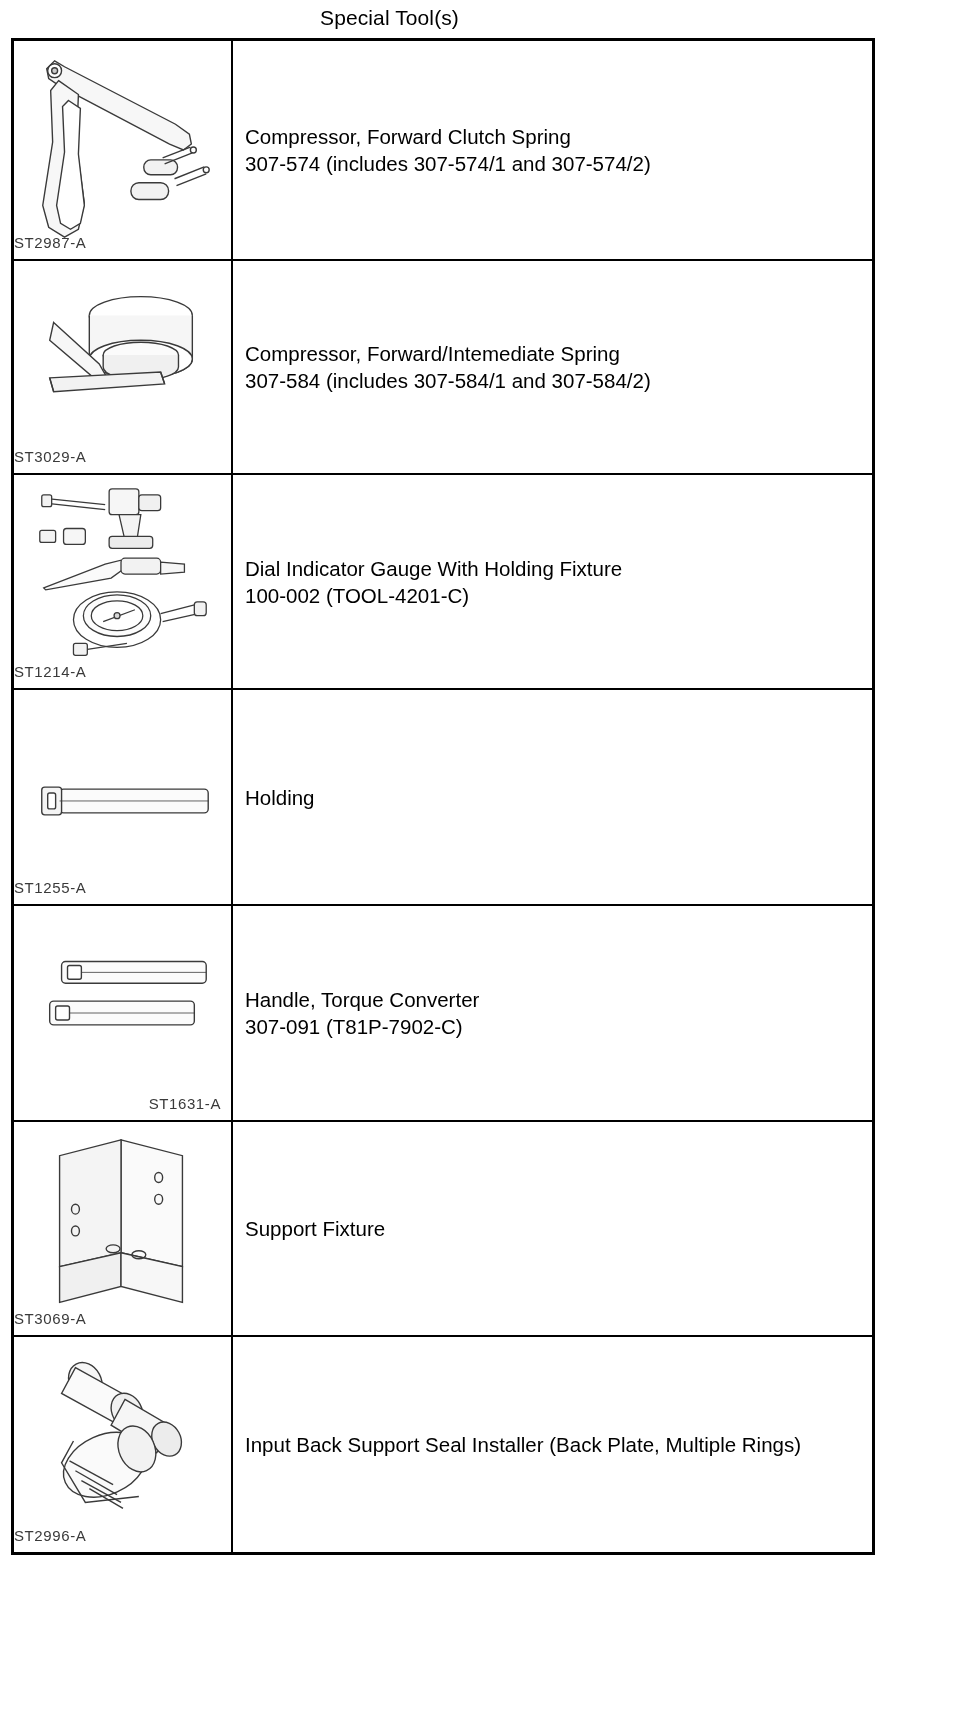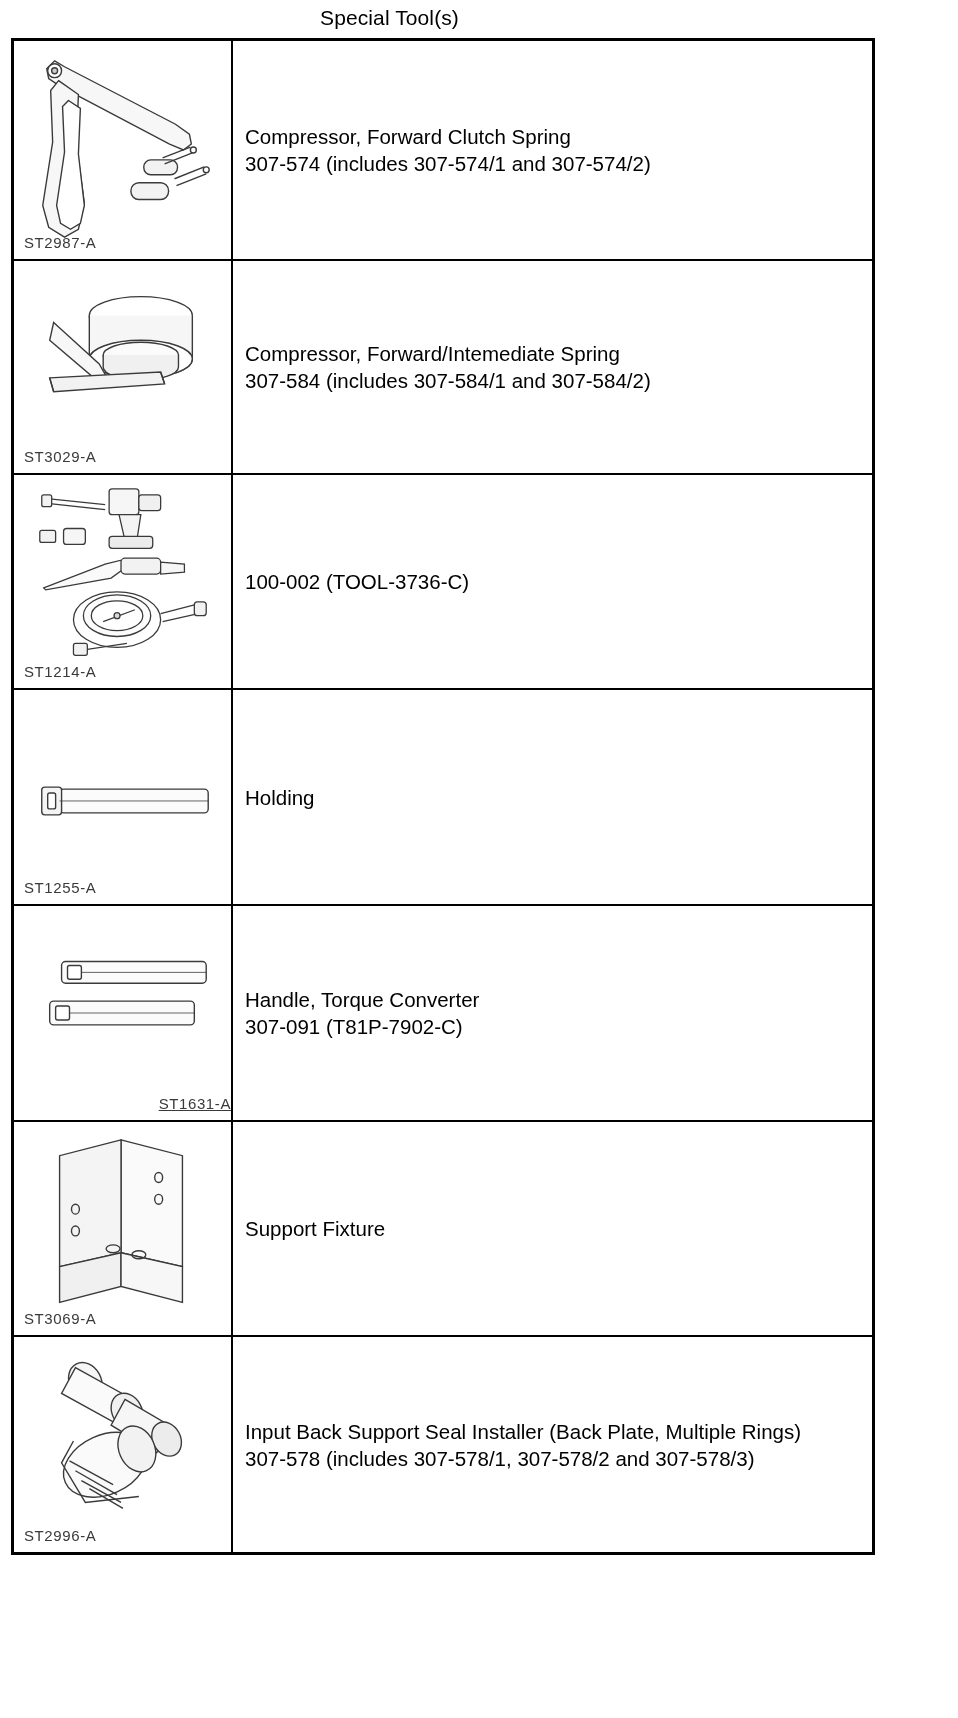--- a/index.html
+++ b/index.html
@@ -68,22 +68,22 @@
     white-space: nowrap;
     color: #000;
   }
   .illu-code {
     position: absolute;
     font-size: 15px;
     letter-spacing: 0.6px;
     color: #3a3a3a;
     font-family: "Liberation Sans", sans-serif;
   }
-  .illu-code.bl { left: 10px; bottom: 8px; }
-  .illu-code.br { right: 0; bottom: 8px; text-decoration: underline; }
+  .illu-code.bl { left: 0; bottom: 8px; }
+  .illu-code.br { right: 10px; bottom: 8px; }
   .art {
     position: absolute;
     left: 0;
     top: 0;
     width: 100%;
     height: 100%;
   }
   .art svg { display: block; width: 100%; height: 100%; }
   
   .h1 { height: 220px; }
@@ -177,21 +177,22 @@
             <path d="M148 140 l38 -10"></path>
             <path d="M150 148 l36 -8"></path>
             <rect x="182" y="128" width="12" height="14" rx="3" fill="#f2f2f2"></rect>
             <rect x="60" y="170" width="14" height="12" rx="2" fill="#f2f2f2"></rect>
             <path d="M74 176 l40 -6"></path>
           </svg>
         </div>
         <div class="illu-code bl">ST1214-A</div>
       </div>
       <div class="tool-desc">
-        <div class="desc-line">100-002 (TOOL-3736-C)</div>
+        <div class="desc-line">Dial Indicator Gauge With Holding Fixture</div>
+        <div class="desc-line">100-002 (TOOL-4201-C)</div>
       </div>
     </div>
 
     <div class="tool-row h4">
       <div class="tool-illu">
         <div class="art">
           <svg viewBox="0 0 219 216" xmlns="http://www.w3.org/2000/svg" fill="none" stroke="#3a3a3a" stroke-width="1.4">
             <rect x="46" y="100" width="150" height="24" rx="4" fill="#fbfbfb"></rect>
             <rect x="28" y="98" width="20" height="28" rx="3" fill="#f4f4f4"></rect>
             <rect x="34" y="104" width="8" height="16" rx="2" fill="#ffffff"></rect>
@@ -263,18 +264,17 @@
             <path d="M62 134 l42 24"></path>
             <path d="M68 144 l40 22"></path>
             <path d="M76 152 l34 20"></path>
             <ellipse cx="124" cy="112" rx="18" ry="24" fill="#f2f2f2" transform="rotate(-24 124 112)"></ellipse>
           </svg>
         </div>
         <div class="illu-code bl">ST2996-A</div>
       </div>
       <div class="tool-desc">
         <div class="desc-line">Input Back Support Seal Installer (Back Plate, Multiple Rings)</div>
-        <div class="desc-line">307-578 (includes 307-578/1, 307-578/2 and 307-578/3)</div>
       </div>
     </div>
 
   </div>
 </div>
 
 </body></html>

